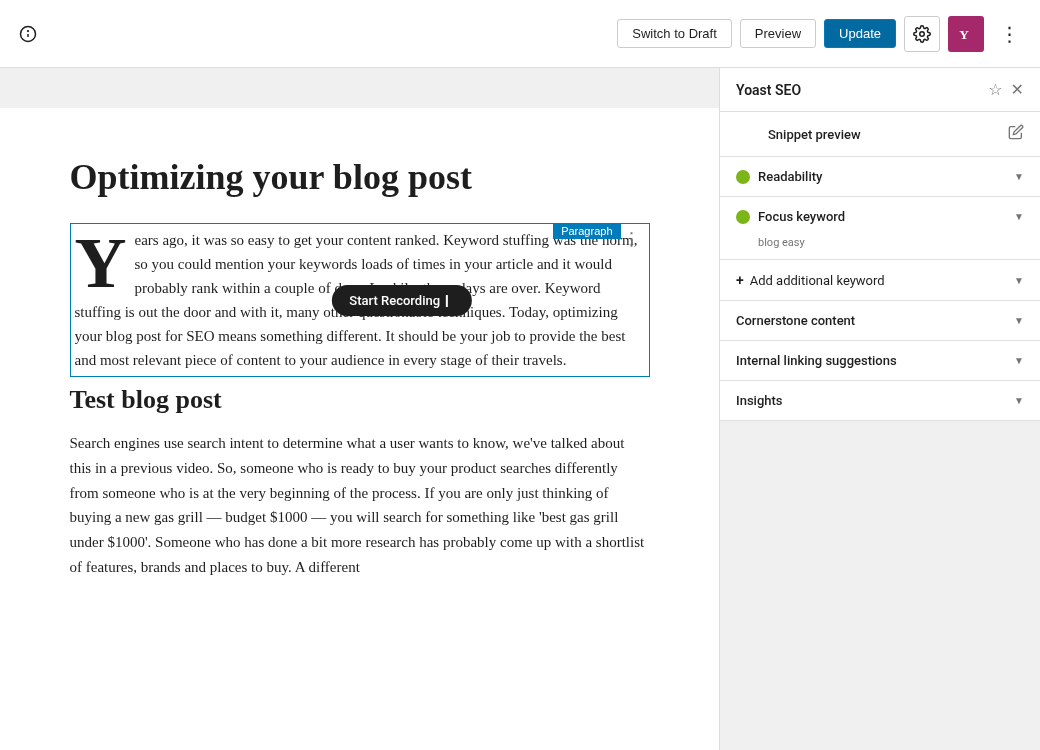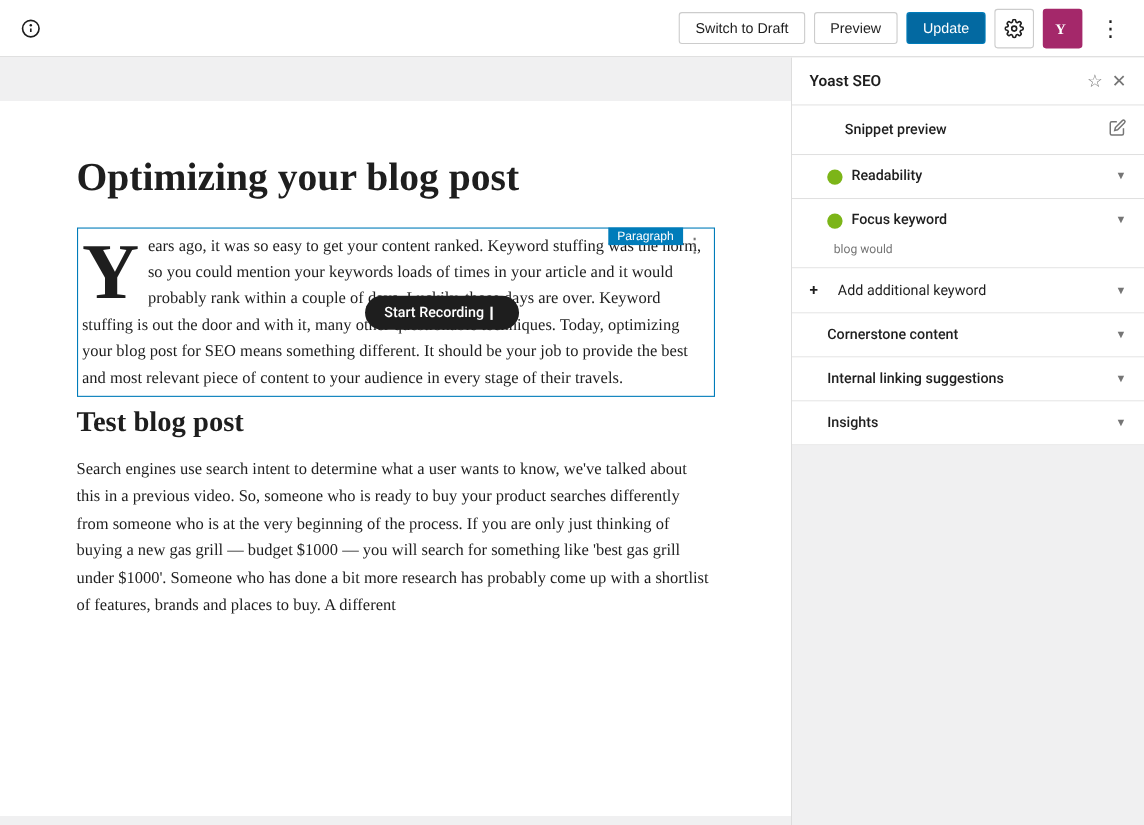--- a/index.html
+++ b/index.html
@@ -1,20 +1,20 @@
 <!DOCTYPE html>
 <html><head>
   <meta charset="utf-8">
   <style>
     * { box-sizing: border-box; margin: 0; padding: 0; }
     body { font-family: -apple-system, BlinkMacSystemFont, 'Segoe UI', Roboto, sans-serif; background: #f0f0f1; width: 1040px; height: 750px; overflow: hidden; display: flex; flex-direction: column; }
 
     
     .toolbar {
-      height: 52px;
+      height: 68px;
       background: #fff;
       border-bottom: 1px solid #ddd;
       display: flex;
       align-items: center;
       padding: 0 12px;
       gap: 8px;
       flex-shrink: 0;
       z-index: 10;
     }
     .toolbar-left {
@@ -213,21 +213,20 @@
     .yoast-section {
       border-bottom: 1px solid #e0e0e0;
       background: #fff;
     }
     .yoast-section-header {
       display: flex;
       align-items: center;
       padding: 12px 16px;
       cursor: pointer;
       gap: 8px;
-      margin-left: 16px;
     }
     .yoast-section-label {
       font-size: 13px;
       font-weight: 500;
       color: #1e1e1e;
       flex: 1;
     }
     .status-dot {
       width: 14px; height: 14px;
       border-radius: 50%;
@@ -281,21 +280,20 @@
     }
     .plus-icon {
       color: #1e1e1e;
       font-size: 14px;
       font-weight: 600;
     }
     .add-keyword-label {
       font-size: 13px;
       color: #1e1e1e;
       flex: 1;
-      margin-left: 12px;
     }
 
     .insights-section {
       background: #fff;
       border-bottom: 1px solid #e0e0e0;
     }
 
     .gray-area {
       background: #f0f0f1;
       flex: 1;
@@ -390,21 +388,21 @@
         <span class="chevron">▼</span>
       </div>
     </div>
 
     <div class="yoast-section">
       <div class="yoast-section-header">
         <span class="status-dot"></span>
         <span class="yoast-section-label">Focus keyword</span>
         <span class="chevron">▼</span>
       </div>
-      <div class="focus-keyword-sub">blog would</div>
+      <div class="focus-keyword-sub">blog easy</div>
     </div>
 
     <div class="add-keyword-section yoast-section">
       <div class="add-keyword-header">
         <span class="plus-icon">+</span>
         <span class="add-keyword-label">Add additional keyword</span>
         <span class="chevron">▼</span>
       </div>
     </div>
 

